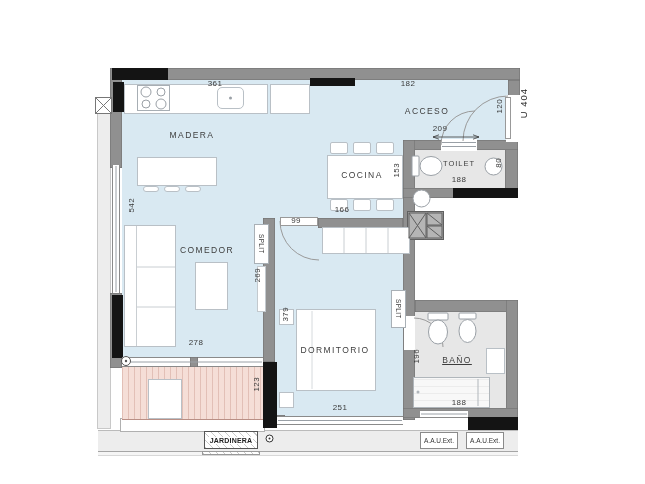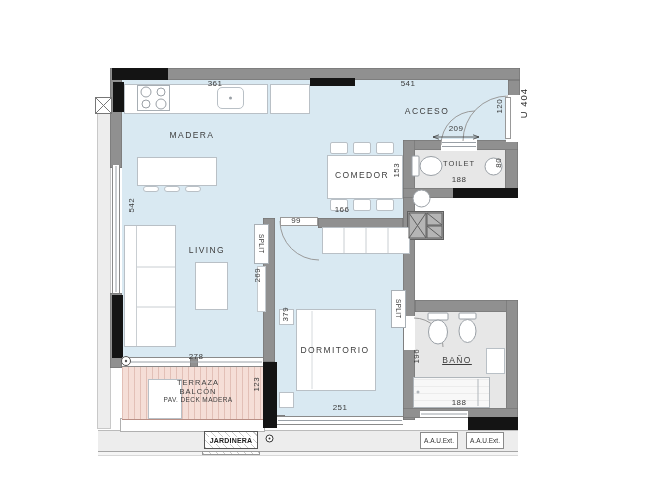--- a/index.html
+++ b/index.html
@@ -207,38 +207,33 @@
     </g>
 
     <g stroke="#3a3a3a" stroke-width="0.8" fill="none">
       <line x1="433" y1="137" x2="479" y2="137"></line>
       <path d="M433,137 l6,-2.2 M433,137 l6,2.2 M479,137 l-6,-2.2 M479,137 l-6,2.2"></path>
     </g>
   </svg>
 
   <div class="rlabel" style="left:152px;top:130px;width:80px;">MADERA</div>
   <div class="rlabel" style="left:387px;top:106px;width:80px;">ACCESO</div>
-  <div class="rlabel" style="left:322px;top:170px;width:80px;">COMEDOR</div>
+  <div class="rlabel" style="left:322px;top:170px;width:80px;">COCINA</div>
   <div class="rlabel" style="left:429px;top:159px;width:60px;font-size:7.5px;letter-spacing:1px;">TOILET</div>
-  <div class="rlabel" style="left:167px;top:245px;width:80px;">LIVING</div>
+  <div class="rlabel" style="left:167px;top:245px;width:80px;">COMEDOR</div>
   <div class="rlabel" style="left:285px;top:345px;width:100px;">DORMITORIO</div>
   <div class="rlabel" style="left:417px;top:355px;width:80px;text-decoration:underline;">BAÑO</div>
-  <div class="abs" style="left:140px;top:378px;width:116px;text-align:center;color:#3d3d3d;">
-    <div style="font-size:7.5px;letter-spacing:1px;line-height:9px;">TERRAZA</div>
-    <div style="font-size:7.5px;letter-spacing:1px;line-height:9px;">BALCÓN</div>
-    <div style="font-size:6.5px;letter-spacing:.4px;line-height:8px;">PAV. DECK MADERA</div>
-  </div>
 
   <div class="dim" style="left:195px;top:79px;width:40px;">361</div>
-  <div class="dim" style="left:388px;top:79px;width:40px;">541</div>
-  <div class="dim" style="left:436px;top:124px;width:40px;">209</div>
+  <div class="dim" style="left:388px;top:79px;width:40px;">182</div>
+  <div class="dim" style="left:420px;top:124px;width:40px;">209</div>
   <div class="dim" style="left:276px;top:216px;width:40px;">99</div>
   <div class="dim" style="left:322px;top:205px;width:40px;">166</div>
   <div class="dim" style="left:439px;top:175px;width:40px;">188</div>
-  <div class="dim" style="left:176px;top:352px;width:40px;">278</div>
+  <div class="dim" style="left:176px;top:338px;width:40px;">278</div>
   <div class="dim" style="left:320px;top:403px;width:40px;">251</div>
   <div class="dim" style="left:439px;top:398px;width:40px;">188</div>
 
   <div class="vup" style="left:127px;top:198px;">542</div>
   <div class="vup" style="left:253px;top:268px;">269</div>
   <div class="vup" style="left:281px;top:307px;">379</div>
   <div class="vup" style="left:392px;top:163px;">153</div>
   <div class="vup" style="left:494px;top:158px;">80</div>
   <div class="vup" style="left:495px;top:99px;">120</div>
   <div class="vup" style="left:252px;top:377px;">123</div>

